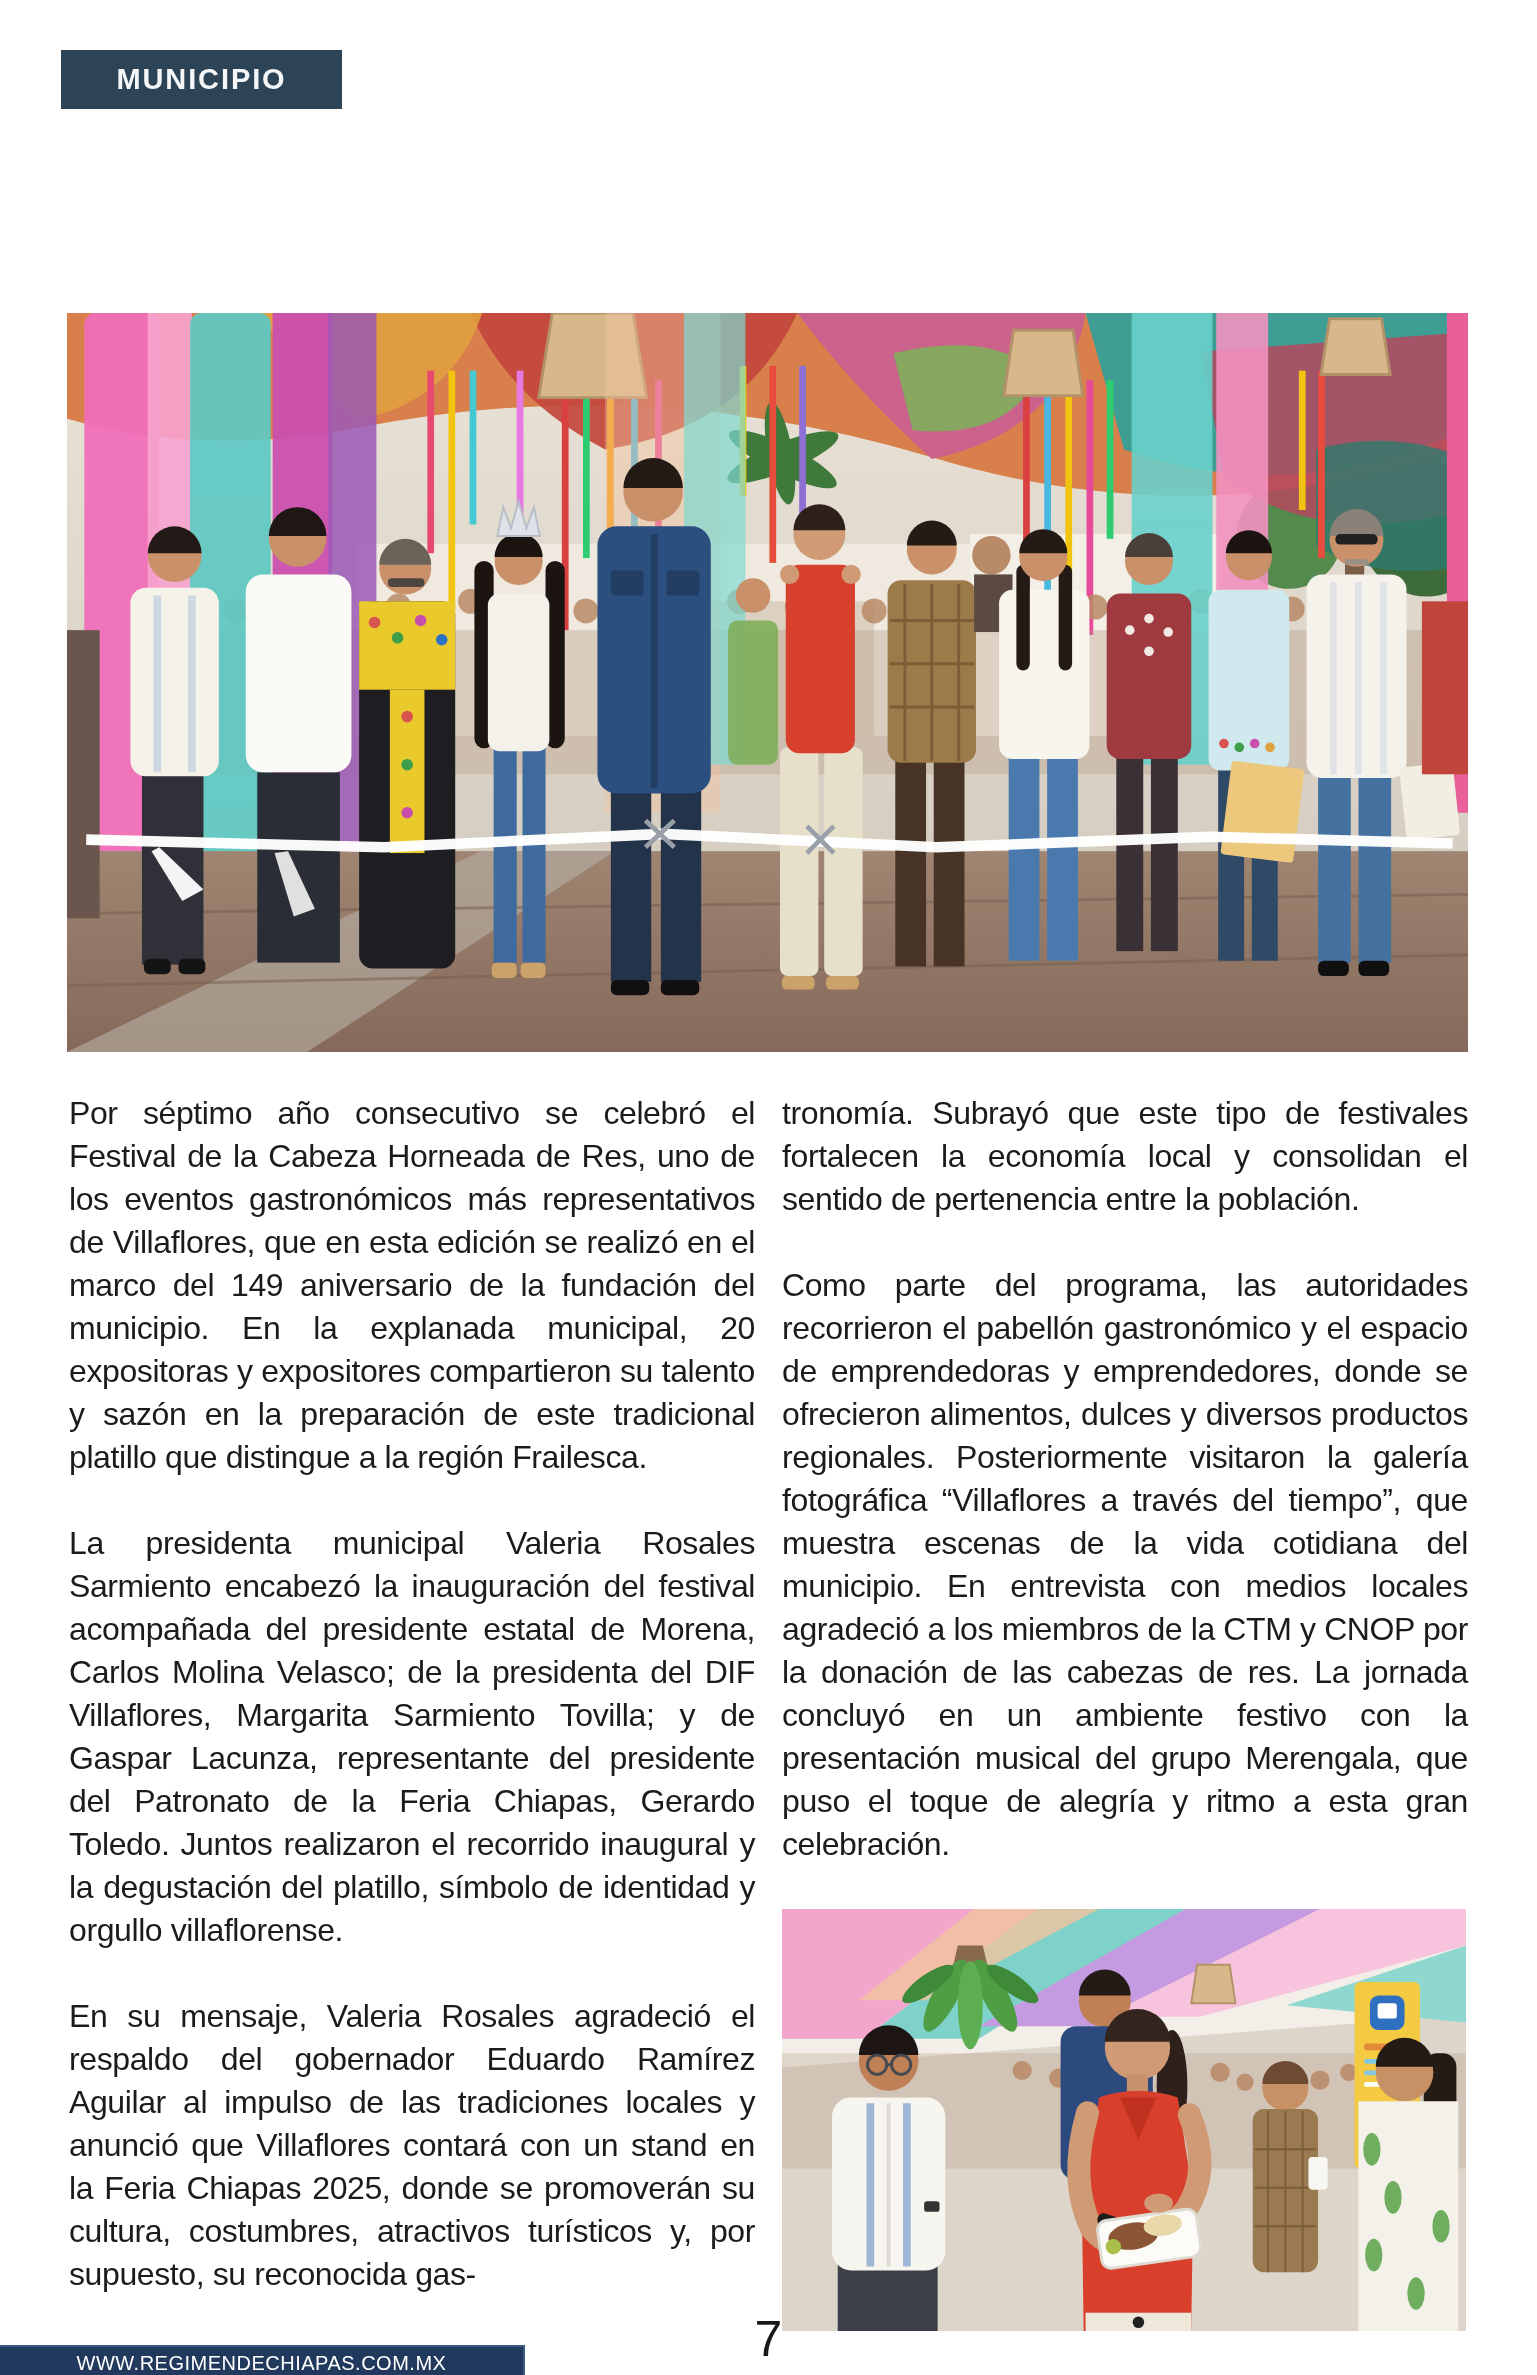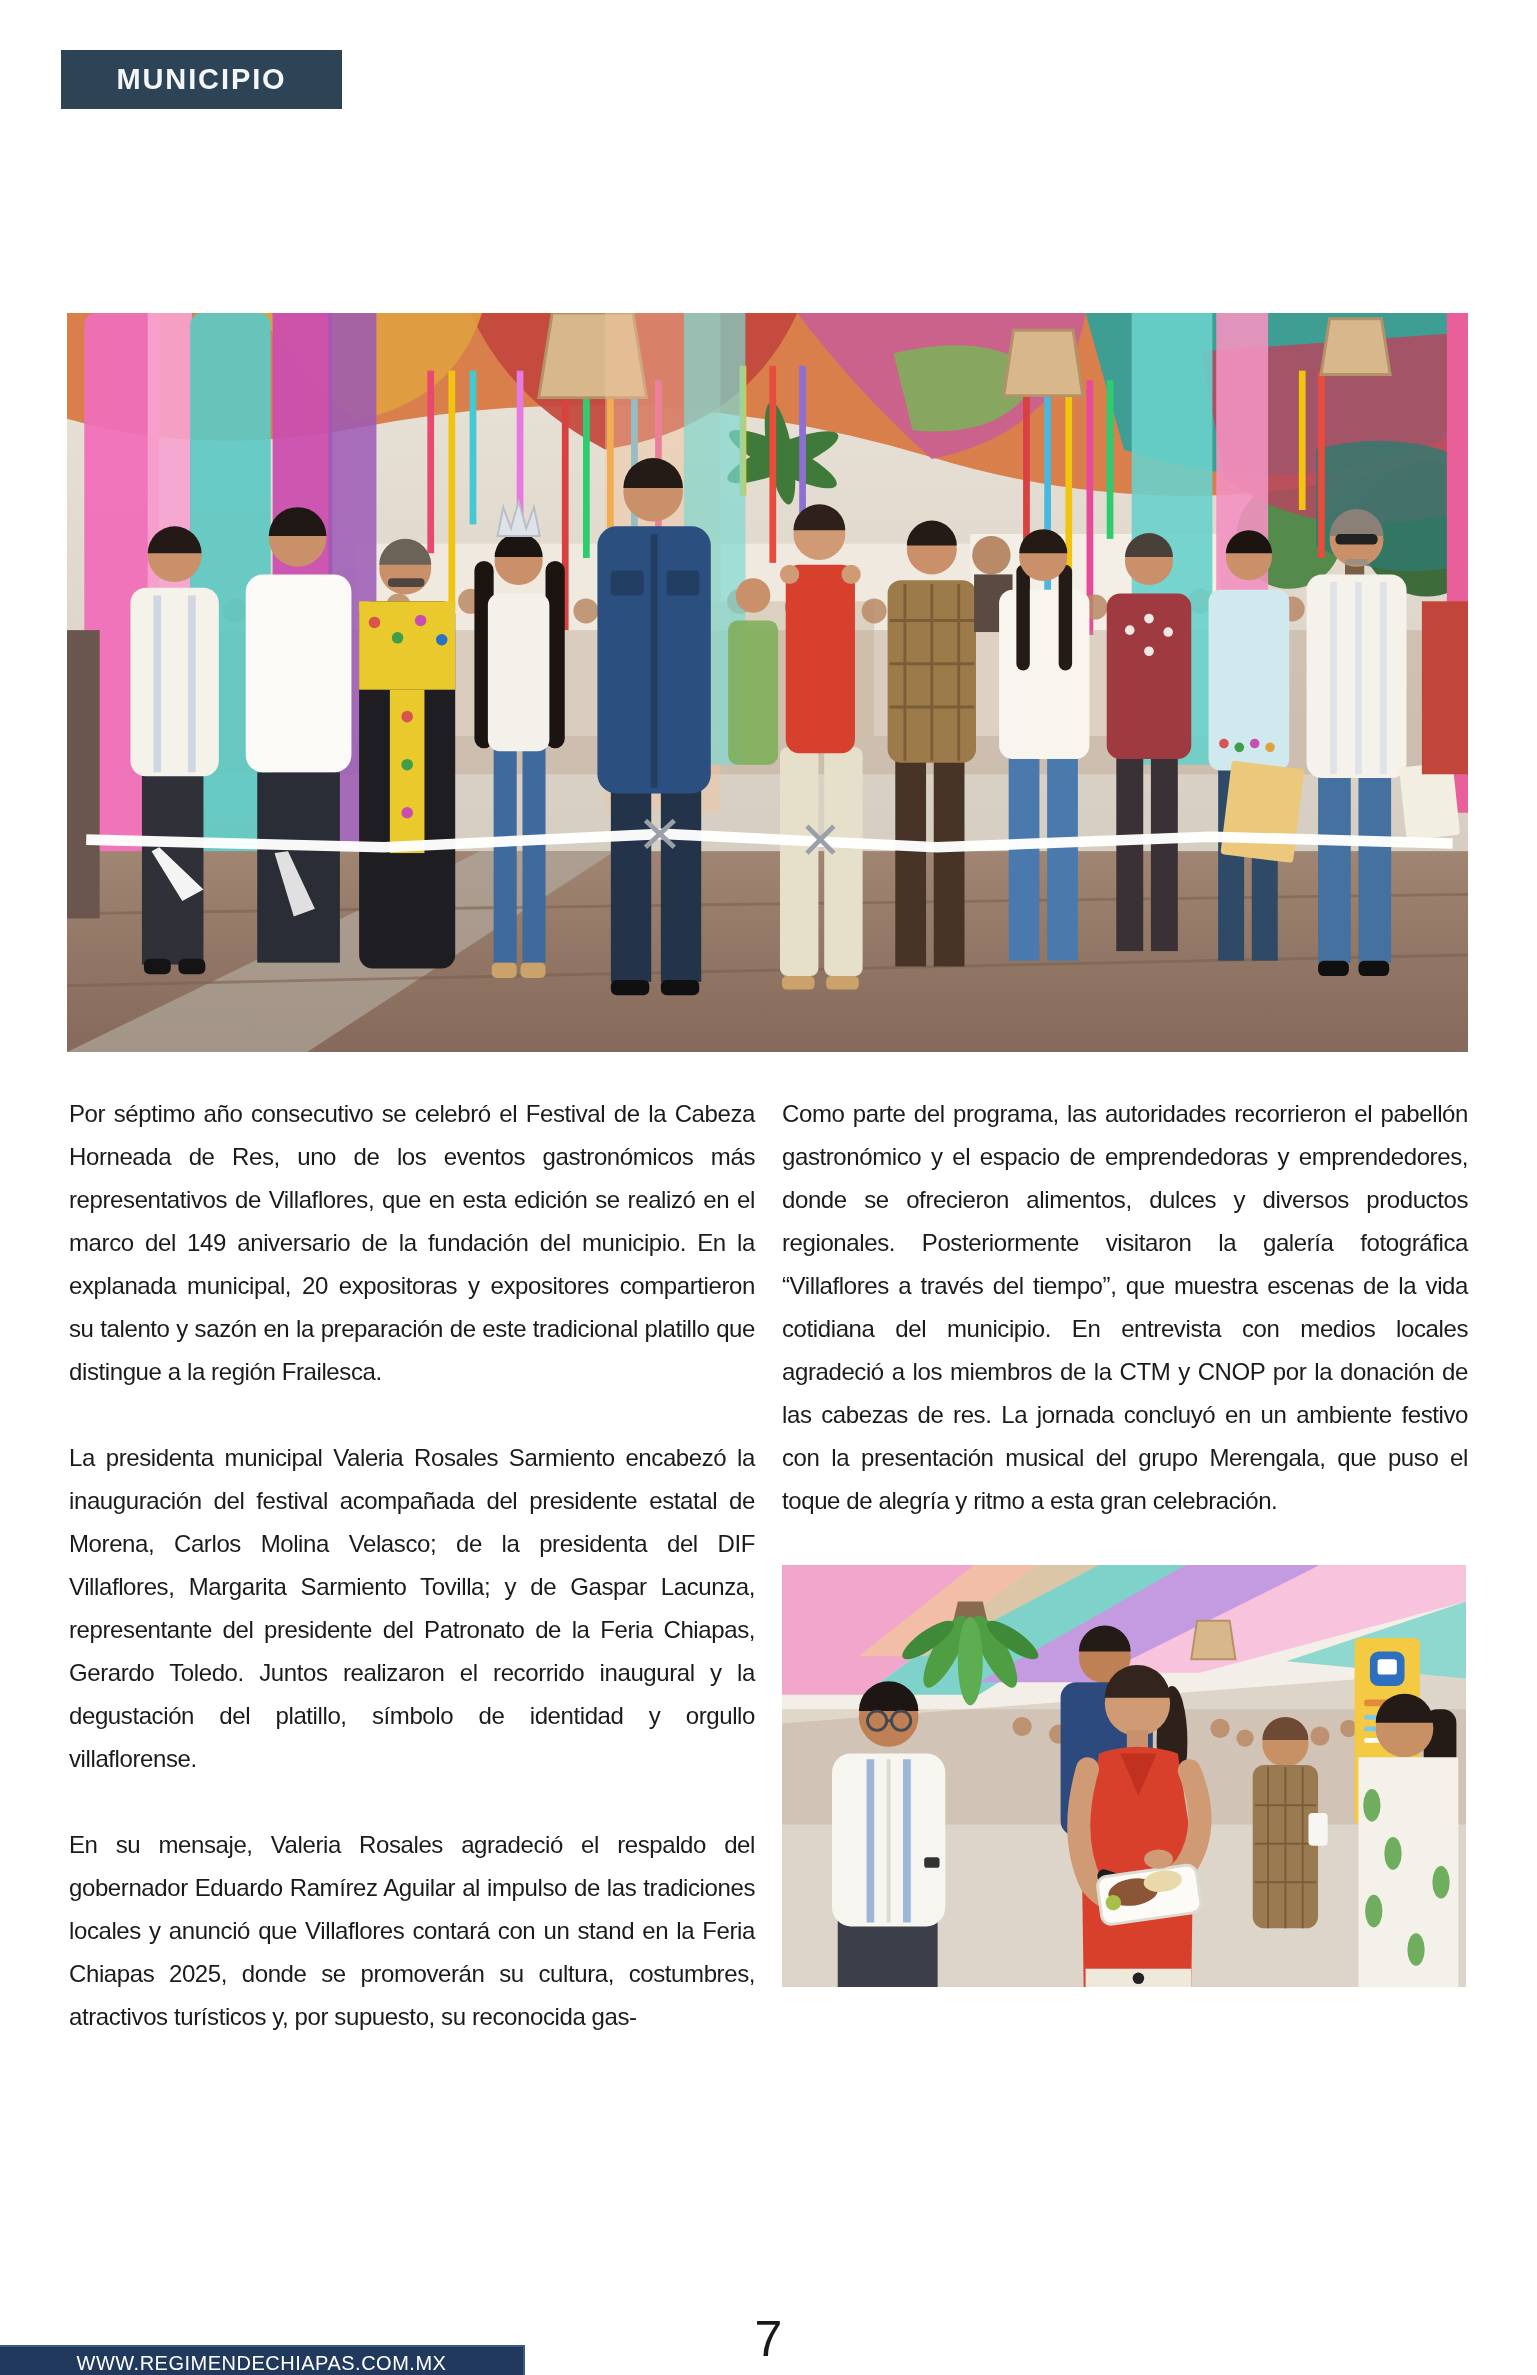--- a/index.html
+++ b/index.html
@@ -43,21 +43,21 @@
   }
   .photo-main svg,.photo-secondary svg{display:block;width:100%;height:100%;}
   .columns{
     position:absolute;top:1084px;left:69px;
     width:1399px;
     display:flex;gap:27px;
   }
   .col{width:686px;}
   .col p{
     margin:0 0 43px 0;
-    font-size:24px;line-height:43px;
+    font-size:32px;line-height:43px;
     letter-spacing:-0.4px;
     text-align:justify;
     color:#1b1b1b;
   }
   .page-number{
     position:absolute;top:2302px;left:0;width:1537px;
     text-align:center;
     font-size:50px;font-weight:500;color:#191919;
   }
   .footer-bar{
@@ -335,20 +335,21 @@
     </svg>
   </figure>
 
   <div class="columns">
     <div class="col">
       <p>Por séptimo año consecutivo se celebró el Festival de la Cabeza Horneada de Res, uno de los eventos gastronómicos más representativos de Villaflores, que en esta edición se realizó en el marco del 149 aniversario de la fundación del municipio. En la explanada municipal, 20 expositoras y expositores compartieron su talento y sazón en la preparación de este tradicional platillo que distingue a la región Frailesca.</p>
       <p>La presidenta municipal Valeria Rosales Sarmiento encabezó la inauguración del festival acompañada del presidente estatal de Morena, Carlos Molina Velasco; de la presidenta del DIF Villaflores, Margarita Sarmiento Tovilla; y de Gaspar Lacunza, representante del presidente del Patronato de la Feria Chiapas, Gerardo Toledo. Juntos realizaron el recorrido inaugural y la degustación del platillo, símbolo de identidad y orgullo villaflorense.</p>
       <p>En su mensaje, Valeria Rosales agradeció el respaldo del gobernador Eduardo Ramírez Aguilar al impulso de las tradiciones locales y anunció que Villaflores contará con un stand en la Feria Chiapas 2025, donde se promoverán su cultura, costumbres, atractivos turísticos y, por supuesto, su reconocida gas-</p>
     </div>
     <div class="col">
+      <p>tronomía. Subrayó que este tipo de festivales fortalecen la economía local y consolidan el sentido de pertenencia entre la población.</p>
       <p>Como parte del programa, las autoridades recorrieron el pabellón gastronómico y el espacio de emprendedoras y emprendedores, donde se ofrecieron alimentos, dulces y diversos productos regionales. Posteriormente visitaron la galería fotográfica “Villaflores a través del tiempo”, que muestra escenas de la vida cotidiana del municipio. En entrevista con medios locales agradeció a los miembros de la CTM y CNOP por la donación de las cabezas de res. La jornada concluyó en un ambiente festivo con la presentación musical del grupo Merengala, que puso el toque de alegría y ritmo a esta gran celebración.</p>
 
       <figure class="photo-secondary" role="img" aria-label="Joven con blusa roja degusta la cabeza horneada de res en un plato de unicel durante el recorrido por el pabellón gastronómico">
         <svg viewBox="0 0 712 439" preserveAspectRatio="none">
           <rect width="712" height="439" fill="#ddd5ca"></rect>
 
           <path d="M0,0 H712 V110 L0,165 Z" fill="#f3efe8"></path>
           <g>
             <path d="M0,0 H265 L85,135 H0 Z" fill="#f2a6cc"></path>
             <path d="M265,0 H420 L205,135 H85 Z" fill="#7fd2ca"></path>

